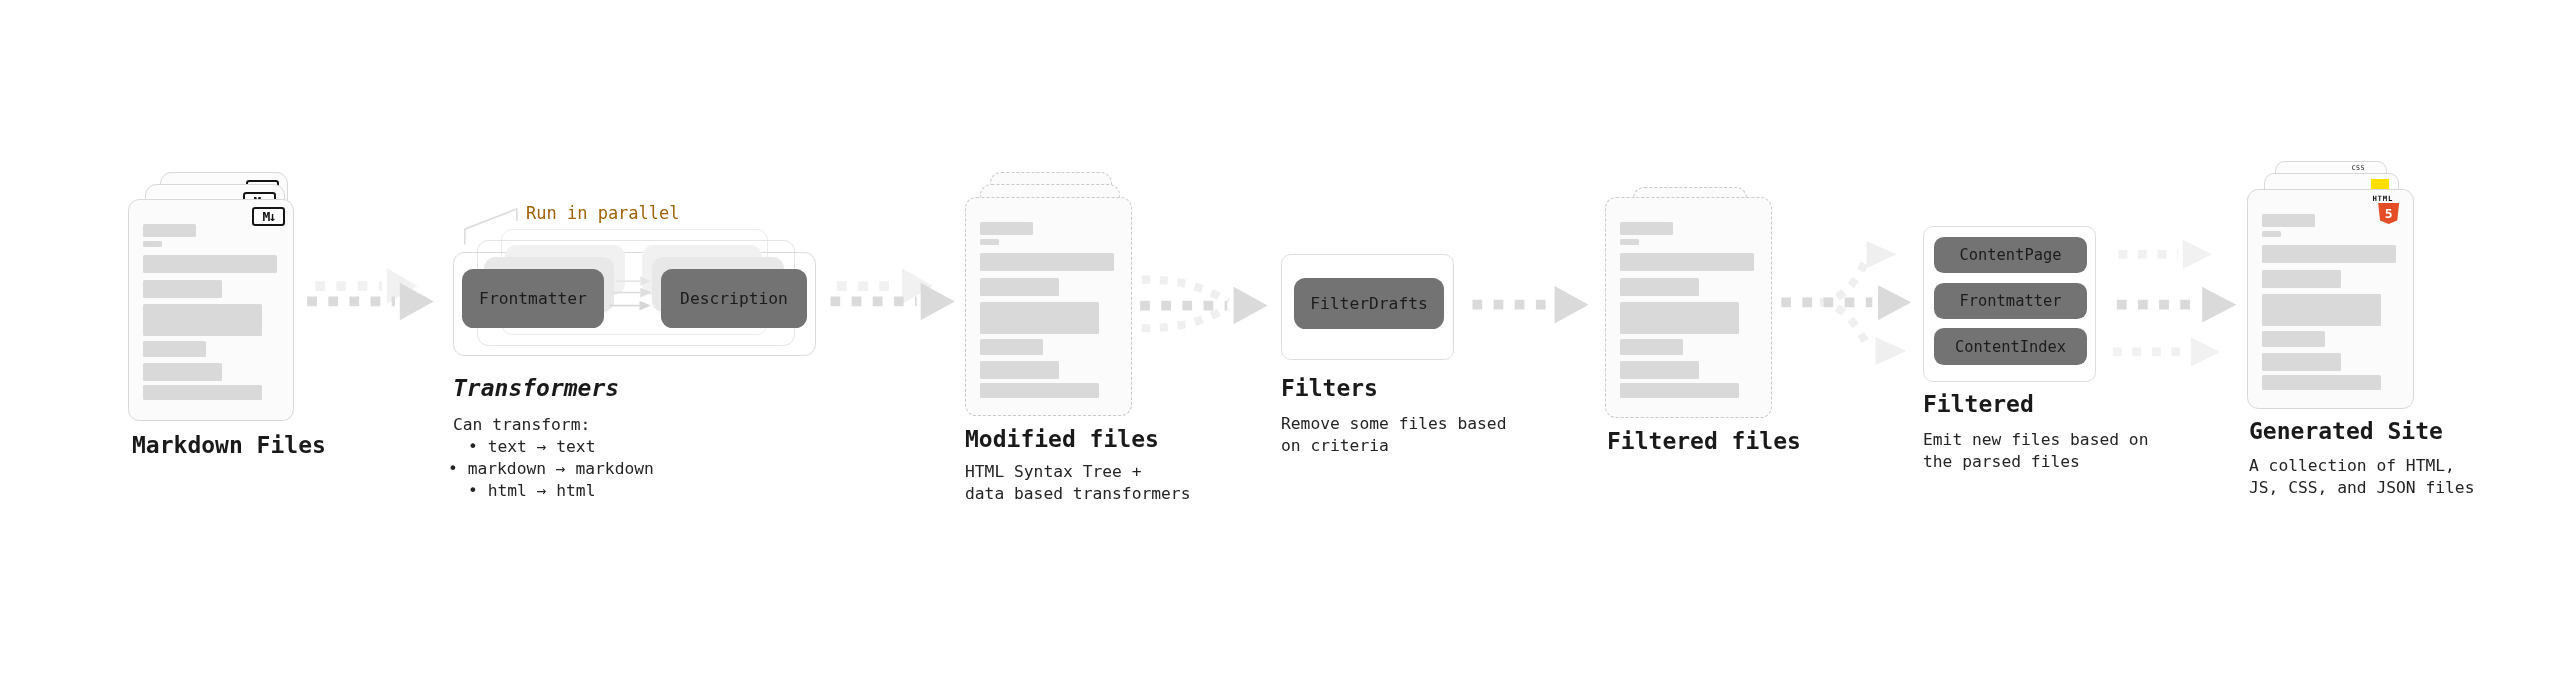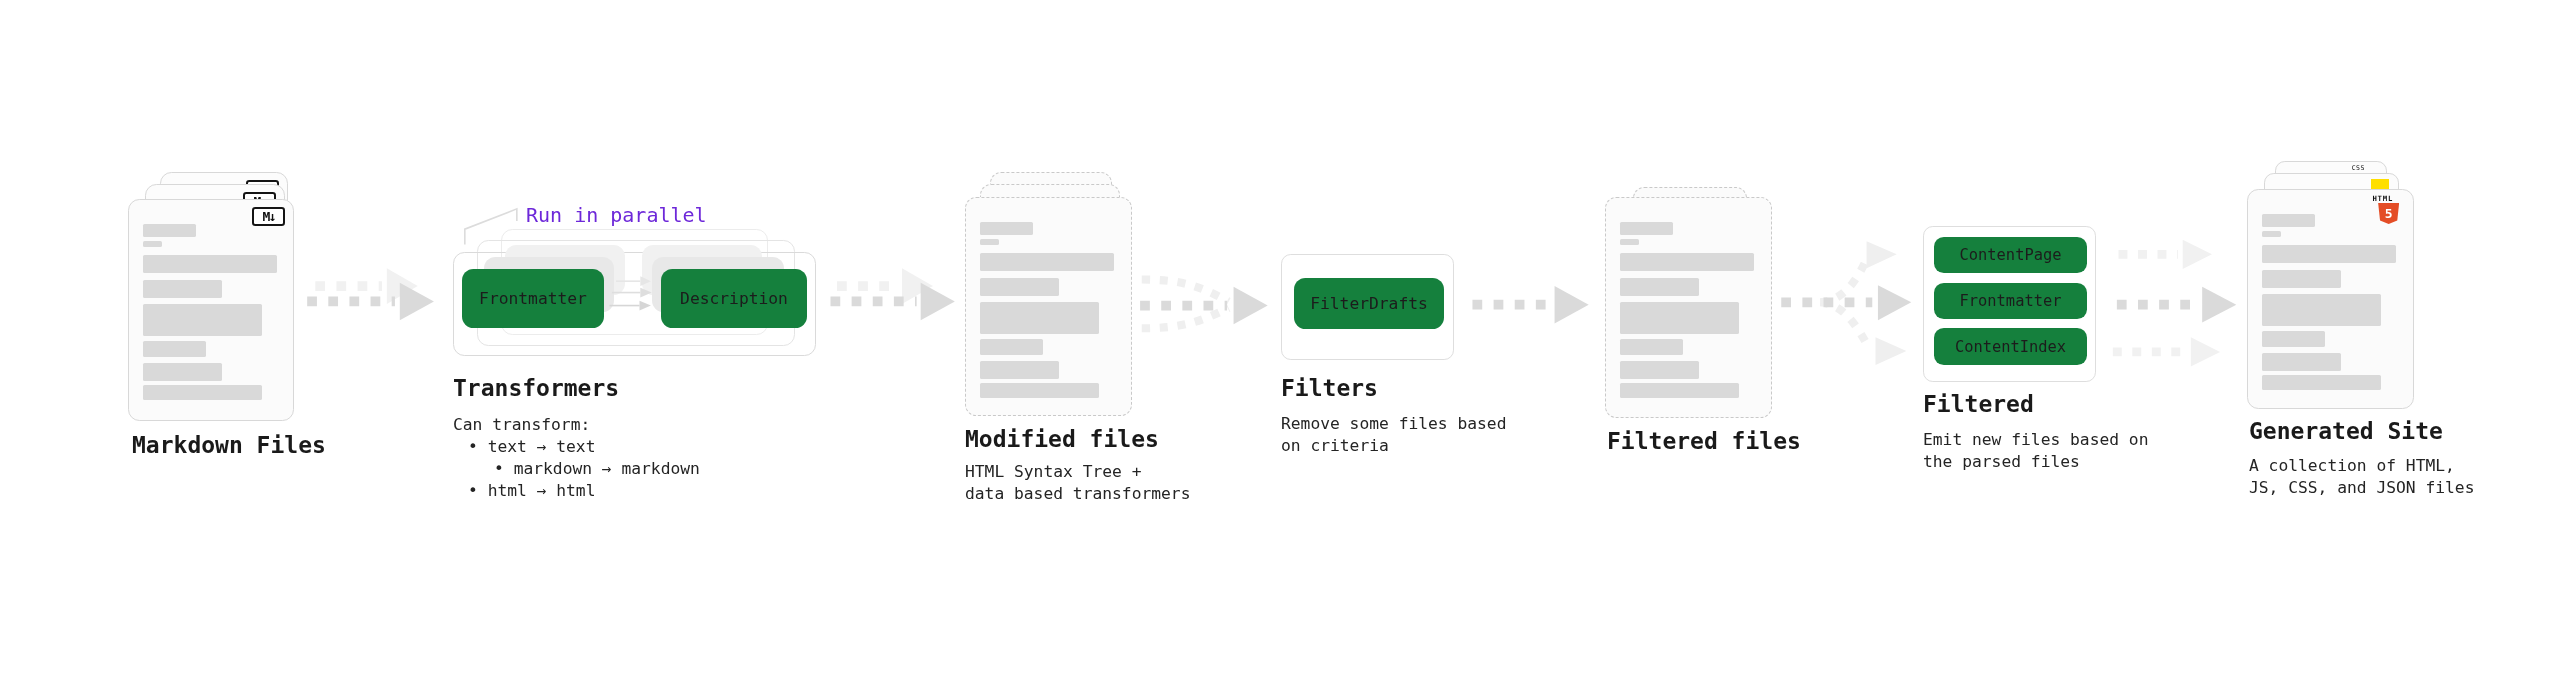--- a/index.html
+++ b/index.html
@@ -28,30 +28,30 @@
   .cssbadge .t{font-size:6.5px;line-height:6.5px;font-weight:normal;color:#111;letter-spacing:0.4px;}
   .cssbadge .bar{width:15.4px;height:3.3px;background:#3e6ff0;margin:0.8px auto 0;}
   .jsbadge{position:absolute;top:4.9px;right:9px;width:18px;height:10.6px;background:#ffdf00;}
   .html5{position:absolute;top:4.9px;right:8.1px;width:32.5px;}
   .html5 .word{font-size:7.3px;line-height:7.3px;font-weight:bold;color:#111;letter-spacing:0.8px;}
   .html5 .shield{width:21px;height:21px;margin:0.8px auto 0;background:#e44d26;
     clip-path:polygon(0 0,100% 0,91% 84%,50% 100%,9% 84%);
     color:#fff;font-size:13px;font-weight:bold;display:flex;align-items:center;justify-content:center;}
   
   .tbox{position:absolute;border:1.6px solid #dadada;border-radius:11.4px;background:transparent;box-sizing:border-box;}
-  .pill{position:absolute;background:#15803d;border-radius:11.4px;display:flex;align-items:center;justify-content:center;
+  .pill{position:absolute;background:#737373;border-radius:11.4px;display:flex;align-items:center;justify-content:center;
     font-size:16.3px;color:#1c1c1c;box-sizing:border-box;white-space:pre;}
   .pill.echo1{background:#e8e8e8;}
   .pill.echo2{background:#f1f1f1;}
   
   .fbox{position:absolute;border:1.6px solid #dedede;border-radius:9.8px;background:#ffffff;box-sizing:border-box;}
   
   .sec-title{position:absolute;font-size:23px;font-weight:bold;color:#1a1a1a;white-space:pre;}
   .sub{position:absolute;font-size:16.3px;color:#242424;white-space:pre;}
-  .annotation{position:absolute;font-size:20px;color:#6d28d9;white-space:pre;}
+  .annotation{position:absolute;font-size:17px;color:#a16207;white-space:pre;}
   .bullet-row{position:absolute;font-size:16.3px;color:#242424;white-space:pre;}
   .connectors{position:absolute;left:0;top:0;pointer-events:none;z-index:6;}
 </style>
 </head>
 <body>
 
 <div class="canvas">
 
   <div>
     <div class="card" style="left:160px;top:172px;width:128px;height:208px;">
@@ -81,24 +81,24 @@
 
     <div class="pill echo2" style="left:505px;top:245px;width:120px;height:50px;"></div>
     <div class="pill echo2" style="left:642px;top:245px;width:120px;height:50px;"></div>
     <div class="pill echo1" style="left:484px;top:257px;width:130px;height:55px;"></div>
     <div class="pill echo1" style="left:652px;top:257px;width:132px;height:55px;"></div>
     <div class="pill" style="left:462px;top:269px;width:142px;height:59px;">Frontmatter</div>
     <div class="pill" style="left:661px;top:269px;width:146px;height:59px;">Description</div>
 
     <div class="annotation" style="left:526px;top:203px;">Run in parallel</div>
 
-    <div class="sec-title" style="left:453px;top:375px;">Transformers</div>
+    <div class="sec-title" style="left:453px;top:375px;font-style:italic;">Transformers</div>
     <div class="sub" style="left:453px;top:415px;">Can transform:</div>
     <div class="bullet-row" style="left:468px;top:437px;"><span>•</span><span> </span><span>text → text</span></div>
-    <div class="bullet-row" style="left:494px;top:459px;"><span>•</span><span> </span><span>markdown → markdown</span></div>
+    <div class="bullet-row" style="left:448px;top:459px;"><span>•</span><span> </span><span>markdown → markdown</span></div>
     <div class="bullet-row" style="left:468px;top:481px;"><span>•</span><span> </span><span>html → html</span></div>
   </div>
 
   <div>
     <div class="card dashed" style="left:990px;top:172px;width:122px;height:199px;"></div>
     <div class="card dashed" style="left:980px;top:184px;width:140px;height:205px;"></div>
     <div class="card dashed" style="left:965px;top:197px;width:167px;height:219px;">
       <div class="cline l1"></div>
       <div class="cline l2"></div>
       <div class="cline l3"></div>

